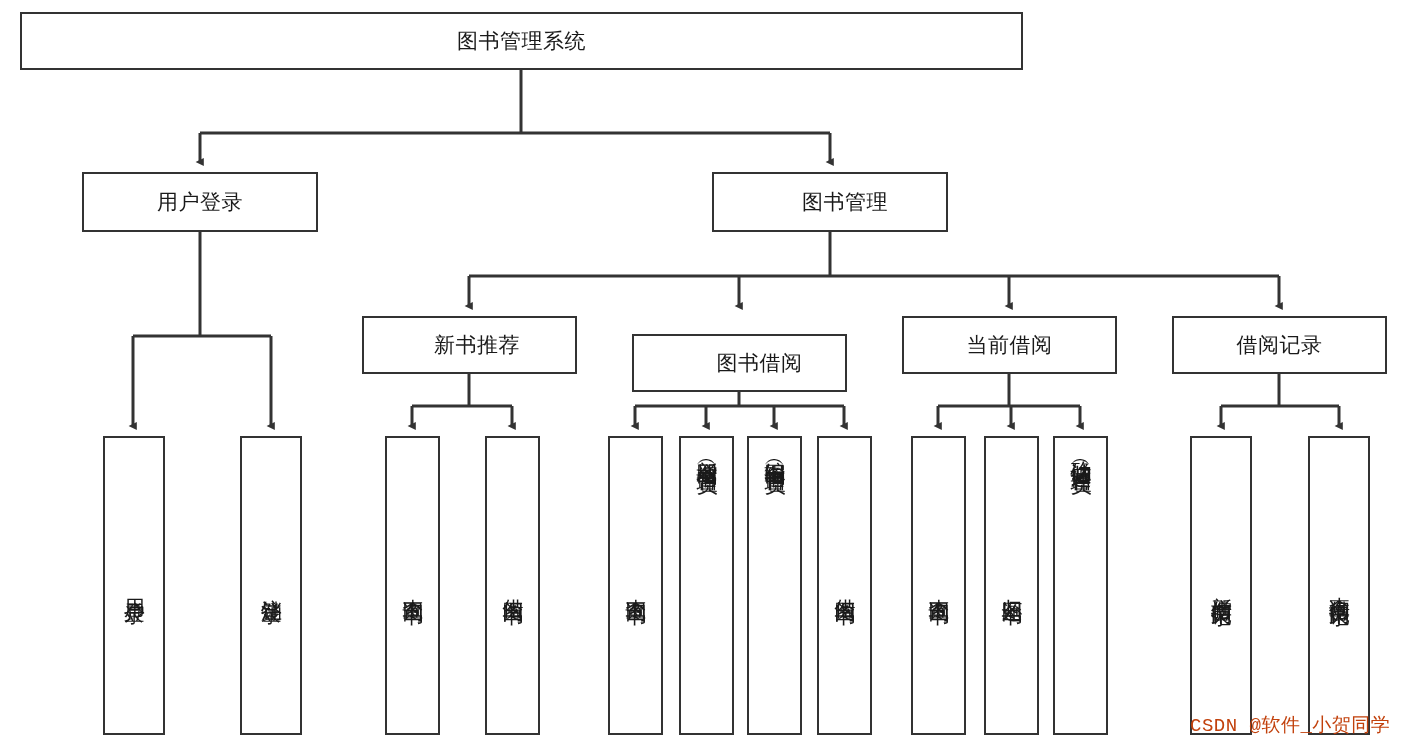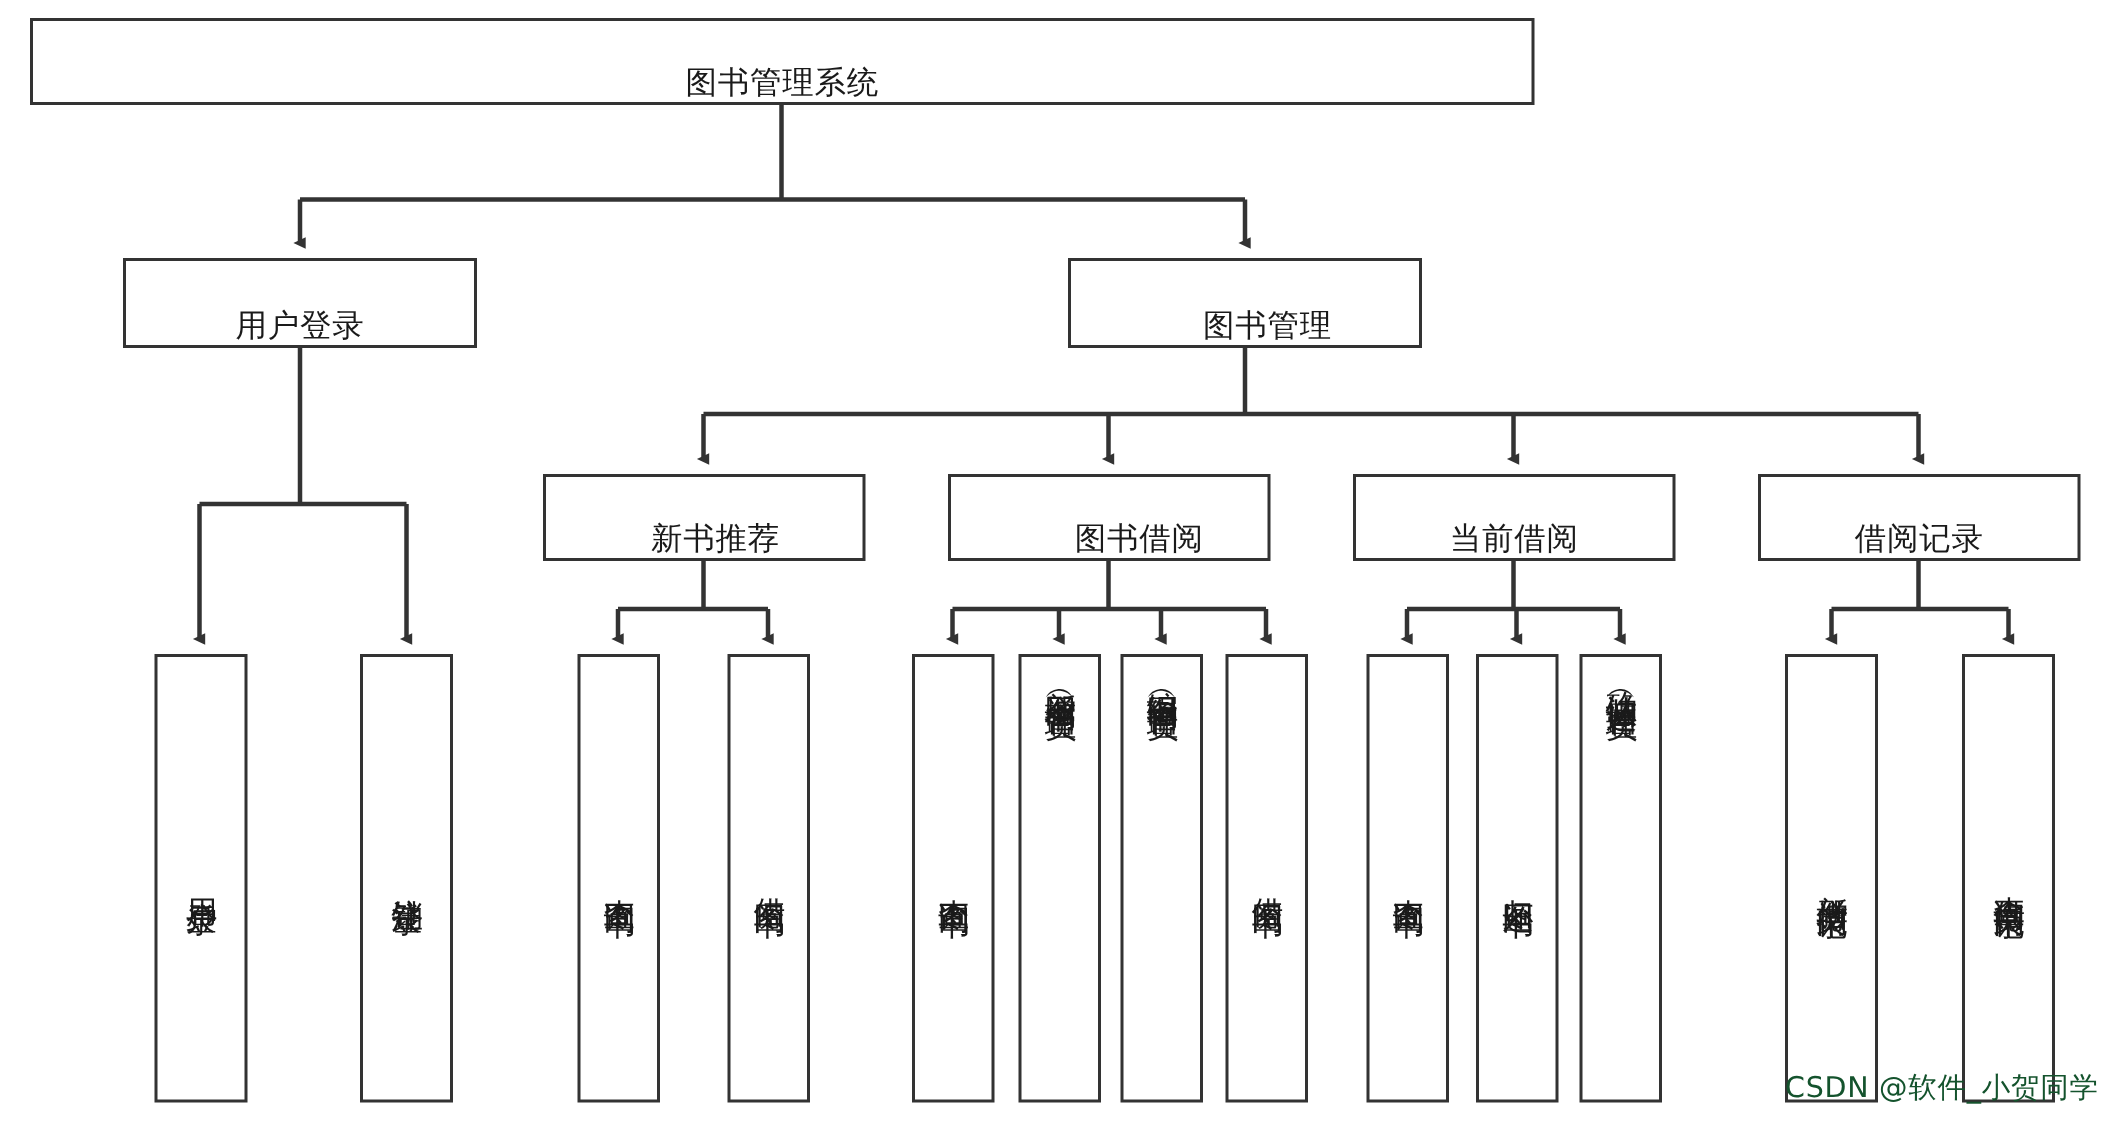--- a/index.html
+++ b/index.html
@@ -24,21 +24,21 @@
     width: 1405px;
     height: 747px;
     pointer-events: none;
   }
   .node {
     position: absolute;
     box-sizing: border-box;
     background: #ffffff;
     border: 2px solid #333333;
     display: flex;
-    align-items: flex-end;
+    align-items: center;
     justify-content: center;
     color: #1a1a1a;
   }
   .node .label {
     display: block;
     text-align: center;
     line-height: 1.18;
     white-space: pre;
   }
   .node.horiz .label {
@@ -138,21 +138,21 @@
   <div class="node horiz" id="n-l2-0" style="left: 82px; top: 172px; width: 236px; height: 60px; border-color: rgb(51, 51, 51); background: rgb(255, 255, 255);">
     <span class="label">用户登录</span>
   </div>
   <div class="node horiz" id="n-l2-1" style="left: 712px; top: 172px; width: 236px; height: 60px; border-color: rgb(51, 51, 51); background: rgb(255, 255, 255); padding-left: 30px;">
     <span class="label">图书管理</span>
   </div>
 
   <div class="node horiz" id="n-l3-0" style="left: 362px; top: 316px; width: 215px; height: 58px; border-color: rgb(51, 51, 51); background: rgb(255, 255, 255); padding-left: 15px;">
     <span class="label">新书推荐</span>
   </div>
-  <div class="node horiz" id="n-l3-1" style="left: 632px; top: 316px; width: 215px; height: 58px; border-color: rgb(51, 51, 51); background: rgb(255, 255, 255); padding-left: 40px;">
+  <div class="node horiz" id="n-l3-1" style="left: 632px; top: 334px; width: 215px; height: 58px; border-color: rgb(51, 51, 51); background: rgb(255, 255, 255); padding-left: 40px;">
     <span class="label">图书借阅</span>
   </div>
   <div class="node horiz" id="n-l3-2" style="left: 902px; top: 316px; width: 215px; height: 58px; border-color: rgb(51, 51, 51); background: rgb(255, 255, 255);">
     <span class="label">当前借阅</span>
   </div>
   <div class="node horiz" id="n-l3-3" style="left: 1172px; top: 316px; width: 215px; height: 58px; border-color: rgb(51, 51, 51); background: rgb(255, 255, 255);">
     <span class="label">借阅记录</span>
   </div>
 
   <div class="node vert mid" id="n-lf-0" style="left: 103px; top: 436px; width: 62px; height: 299px; border-color: rgb(51, 51, 51); background: rgb(255, 255, 255);">
@@ -188,15 +188,15 @@
   <div class="node vert" id="n-lf-10" style="left: 1053px; top: 436px; width: 55px; height: 299px; border-color: rgb(51, 51, 51); background: rgb(255, 255, 255);">
     <span class="label">确认归还（管理员）</span>
   </div>
   <div class="node vert mid" id="n-lf-11" style="left: 1190px; top: 436px; width: 62px; height: 299px; border-color: rgb(51, 51, 51); background: rgb(255, 255, 255);">
     <span class="label">新增借阅记录</span>
   </div>
   <div class="node vert mid" id="n-lf-12" style="left: 1308px; top: 436px; width: 62px; height: 299px; border-color: rgb(51, 51, 51); background: rgb(255, 255, 255);">
     <span class="label">查询借阅记录</span>
   </div>
 
-  <div class="watermark" style="left: 1190px; top: 712px; color: #14532d;">CSDN @软件_小贺同学</div>
+  <div class="watermark" style="left: 1190px; top: 712px; color: #c2410c; font-family: Liberation Mono, monospace;">CSDN @软件_小贺同学</div>
 
 </div>
 
 </body></html>

